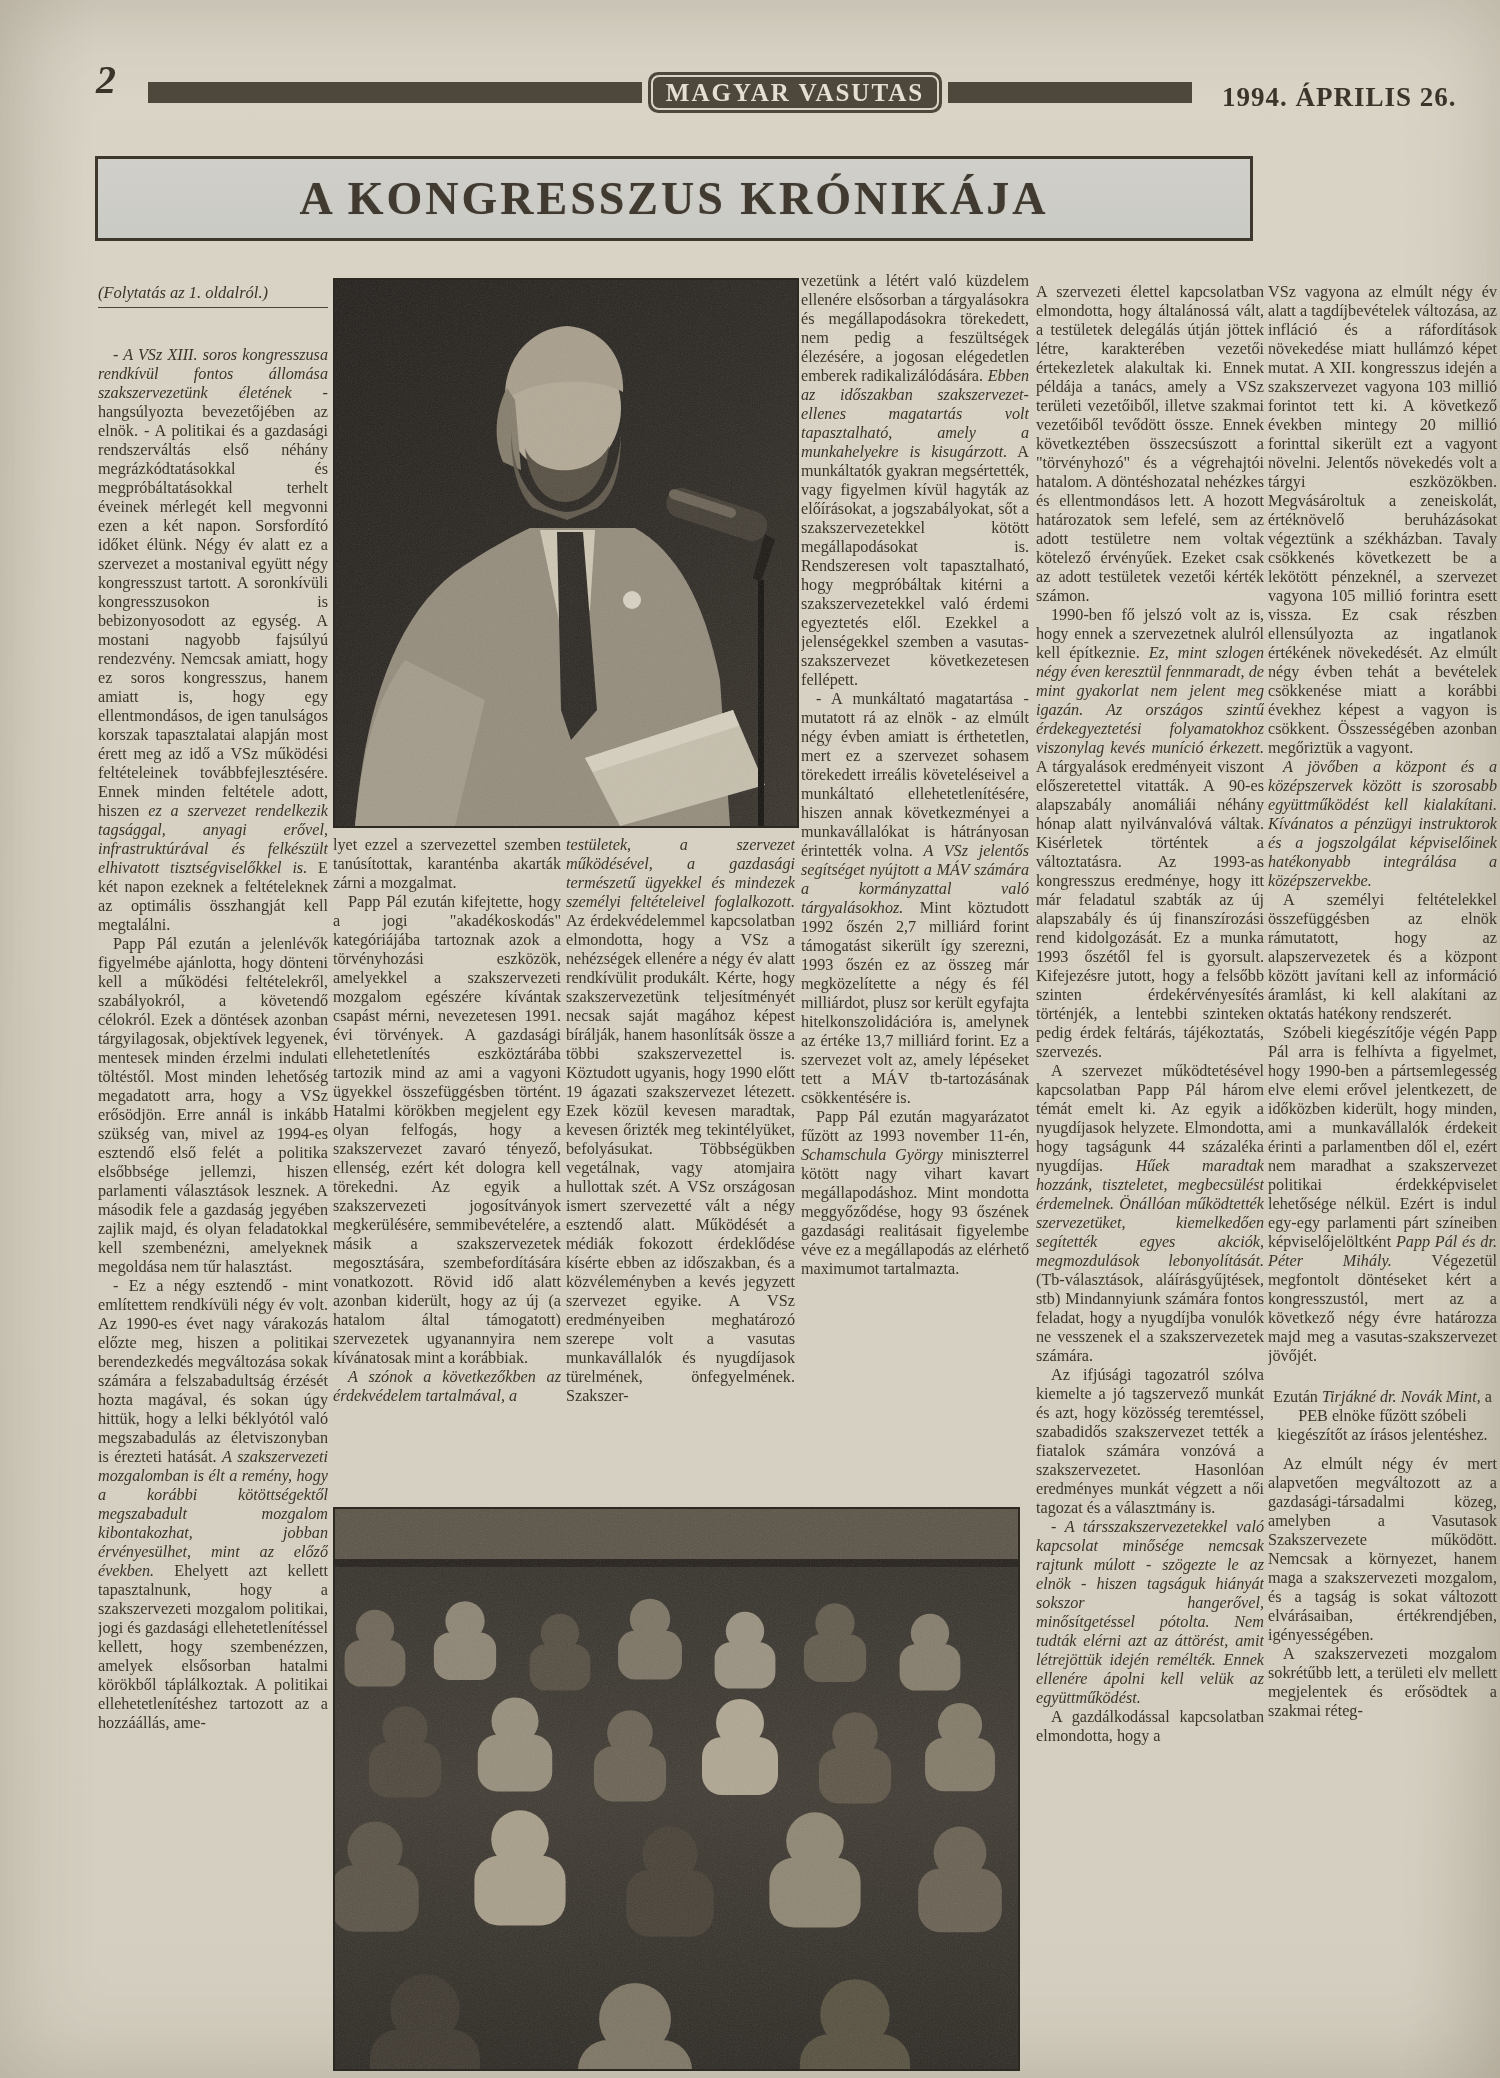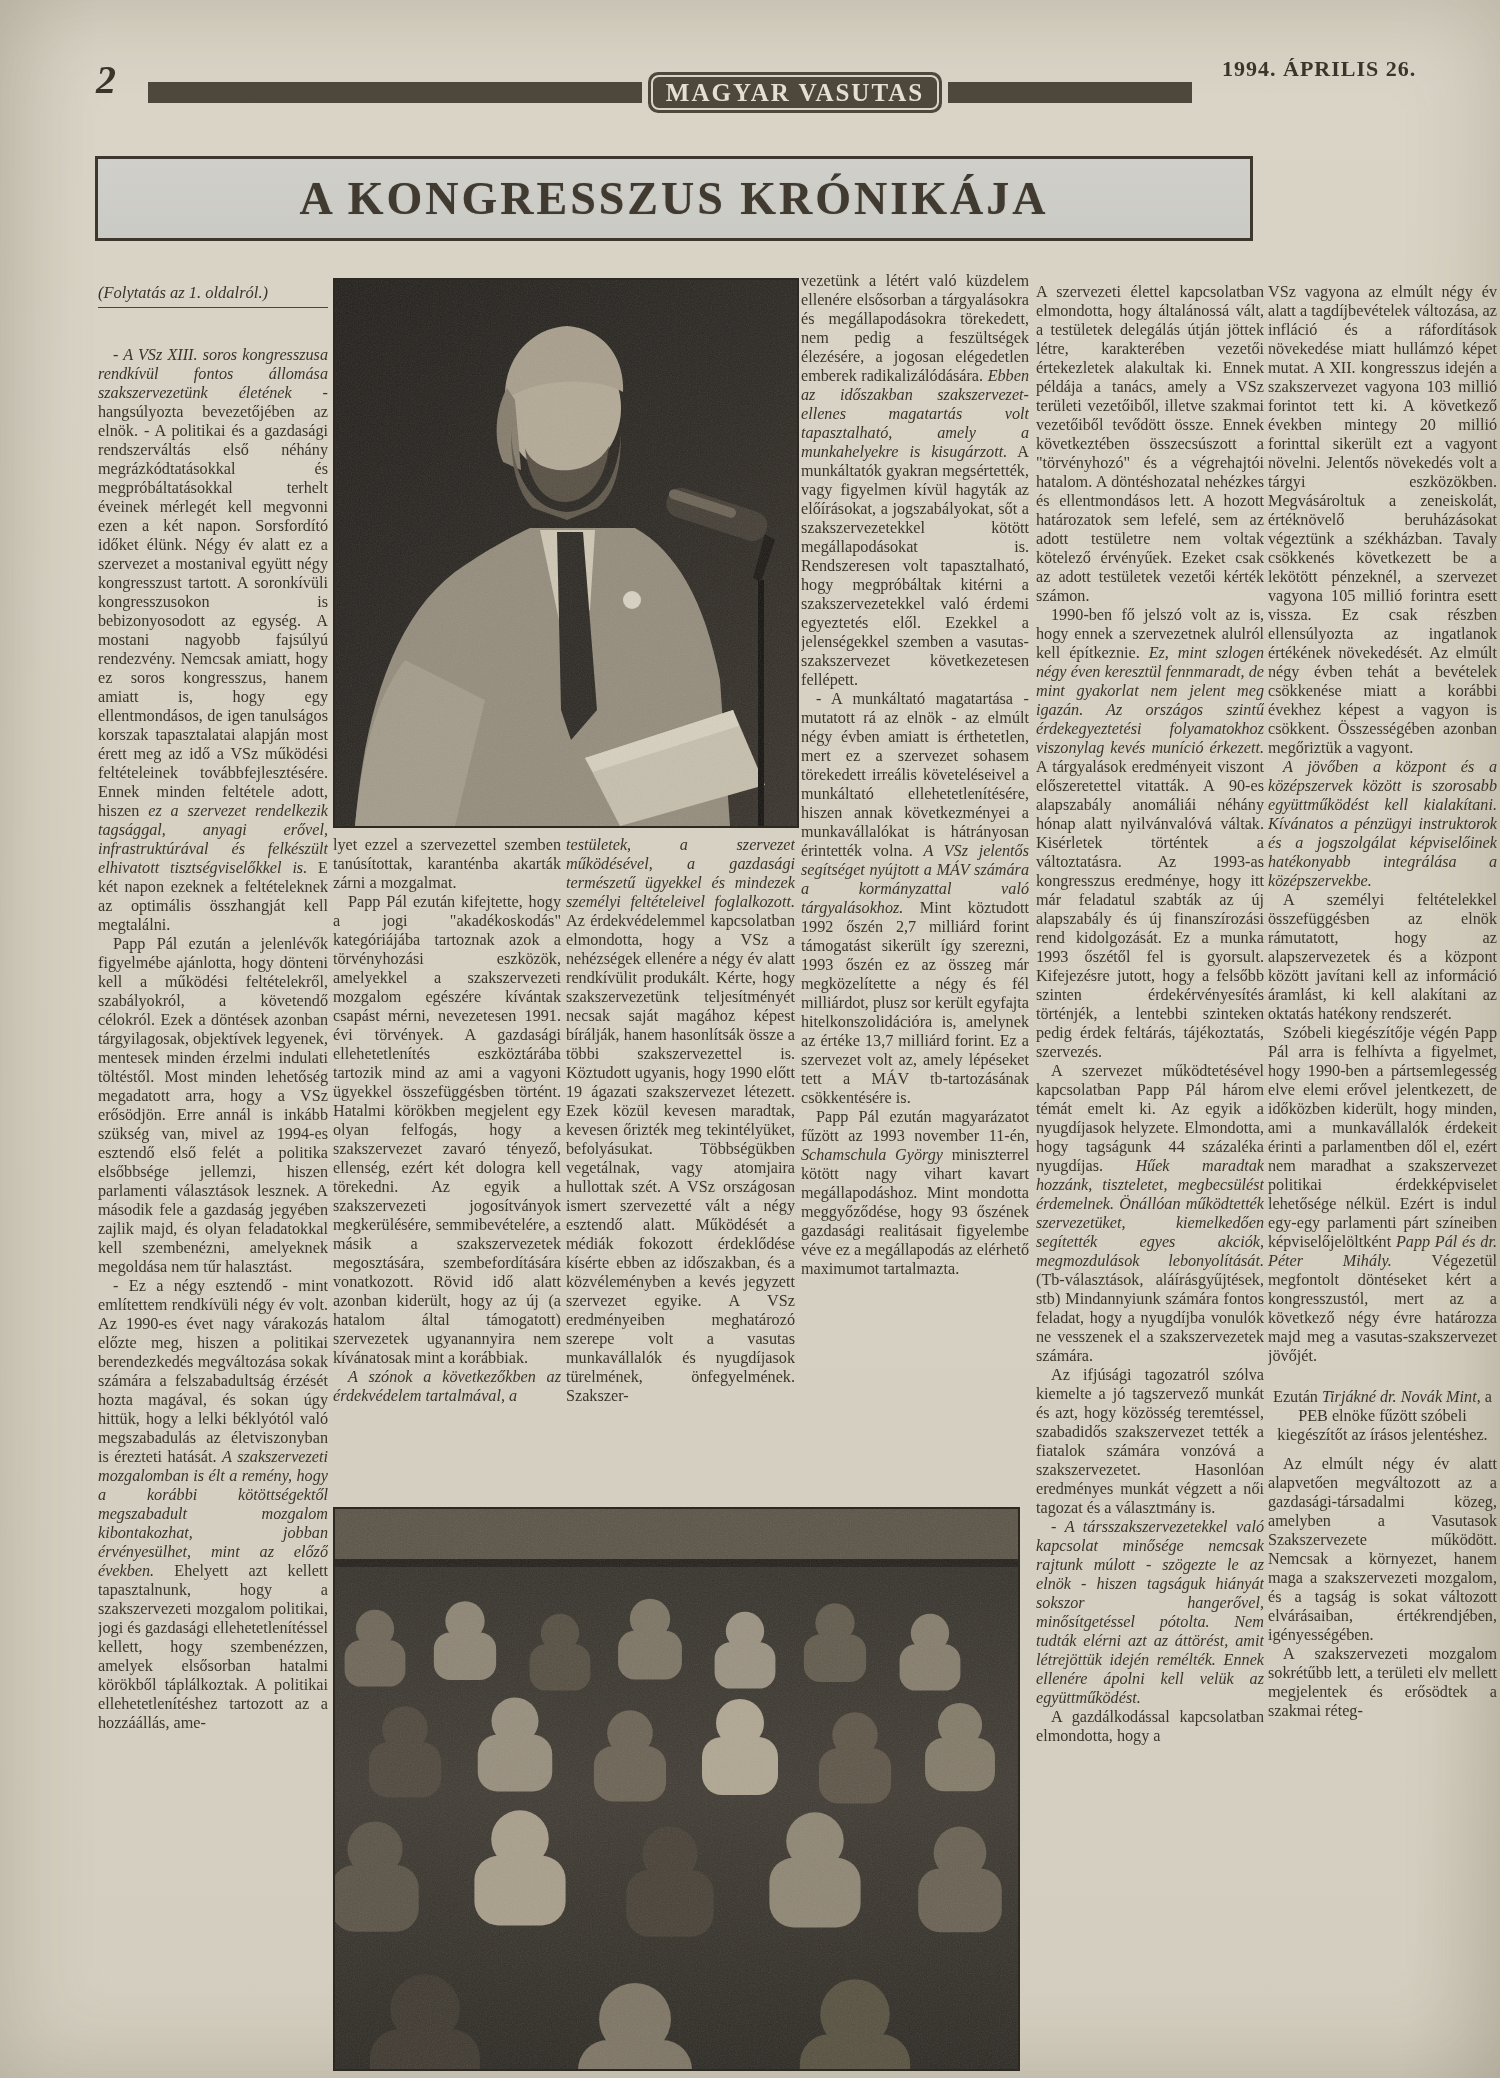--- a/index.html
+++ b/index.html
@@ -18,21 +18,21 @@
   .hbar.right{left:948px;width:244px;}
   .masthead{
     position:absolute;left:648px;top:72px;width:294px;height:41px;
     background:#4e473c;border-radius:10px;display:flex;align-items:center;justify-content:center;
   }
   .masthead .inner{
     position:absolute;inset:3px;border:2px solid #d9d4c6;border-radius:8px;
     display:flex;align-items:center;justify-content:center;
     color:#e4dfd2;font-weight:bold;font-size:25px;letter-spacing:2px;white-space:nowrap;
   }
-  .issuedate{position:absolute;left:1222px;top:56px;font-size:22px;font-weight:bold;letter-spacing:1px;}
+  .issuedate{position:absolute;left:1222px;top:82px;font-size:27px;font-weight:bold;letter-spacing:1px;}
   
   .headline-box{
     position:absolute;left:95px;top:156px;width:1152px;height:79px;
     background:linear-gradient(180deg,#d0cfc9,#cbcbc5);
     border:3px solid #3d372e;display:flex;align-items:center;justify-content:center;
   }
   .headline-box h1{
     margin:0;font-size:46px;font-weight:bold;letter-spacing:3px;color:#413a30;
     text-shadow:0 0 1px rgba(60,50,40,.4);white-space:nowrap;
   }
@@ -190,17 +190,17 @@
       <p><span>Az ifjúsági tagozatról szólva kiemelte a jó tagszervező munkát és azt, hogy közösség teremtéssel, szabadidős szakszervezet tették a fiatalok számára vonzóvá a szakszervezetet. Hasonlóan eredményes munkát végzett a női tagozat és a választmány is.</span></p>
       <p><span class="it">- A társszakszervezetekkel való kapcsolat minősége nemcsak rajtunk múlott - szögezte le az elnök - hiszen tagságuk hiányát sokszor hangerővel, minősítgetéssel pótolta. Nem tudták elérni azt az áttörést, amit létrejöttük idején remélték. Ennek ellenére ápolni kell velük az együttműködést.</span></p>
       <p><span>A gazdálkodással kapcsolatban elmondotta, hogy a</span></p>
     </div>
   <div class="col" id="col6">
       <p class="noindent"><span>VSz vagyona az elmúlt négy év alatt a tagdíjbevételek változása, az infláció és a ráfordítások növekedése miatt hullámzó képet mutat. A XII. kongresszus idején a szakszervezet vagyona 103 millió forintot tett ki. A következő években mintegy 20 millió forinttal sikerült ezt a vagyont növelni. Jelentős növekedés volt a tárgyi eszközökben. Megvásároltuk a zeneiskolát, értéknövelő beruházásokat végeztünk a székházban. Tavaly csökkenés következett be a lekötött pénzeknél, a szervezet vagyona 105 millió forintra esett vissza. Ez csak részben ellensúlyozta az ingatlanok értékének növekedését. Az elmúlt négy évben tehát a bevételek csökkenése miatt a korábbi évekhez képest a vagyon is csökkent. Összességében azonban megőriztük a vagyont.</span></p>
       <p><span class="it">A jövőben a központ és a középszervek között is szorosabb együttműködést kell kialakítani. Kívánatos a pénzügyi instruktorok és a jogszolgálat képviselőinek hatékonyabb integrálása a középszervekbe.</span></p>
       <p><span>A személyi feltételekkel összefüggésben az elnök rámutatott, hogy az alapszervezetek és a központ között javítani kell az információ áramlást, ki kell alakítani az oktatás hatékony rendszerét.</span></p>
       <p><span>Szóbeli kiegészítője végén Papp Pál arra is felhívta a figyelmet, hogy 1990-ben a pártsemlegesség elve elemi erővel jelentkezett, de időközben kiderült, hogy minden, ami a munkavállalók érdekeit érinti a parlamentben dől el, ezért nem maradhat a szakszervezet politikai érdekképviselet lehetősége nélkül. Ezért is indul egy-egy parlamenti párt színeiben képviselőjelöltként </span><span class="it">Papp Pál és dr. Péter Mihály.</span><span> Végezetül megfontolt döntéseket kért a kongresszustól, mert az a következő négy évre határozza majd meg a vasutas-szakszervezet jövőjét.</span></p>
       <p class="center"><span>Ezután </span><span class="it">Tirjákné dr. Novák Mint</span><span>, a PEB elnöke fűzött szóbeli kiegészítőt az írásos jelentéshez.</span></p>
-      <p class="gap"><span>Az elmúlt négy év alatt alapvetően megváltozott az a gazdasági-társadalmi közeg, amelyben a Vasutasok Szakszervezete működött. Nemcsak a környezet, hanem maga a szakszervezeti mozgalom, és a tagság is sokat változott elvárásaiban, értékrendjében, igényességében.</span></p>
+      <p class="gap"><span>Az elmúlt négy év mert alapvetően megváltozott az a gazdasági-társadalmi közeg, amelyben a Vasutasok Szakszervezete működött. Nemcsak a környezet, hanem maga a szakszervezeti mozgalom, és a tagság is sokat változott elvárásaiban, értékrendjében, igényességében.</span></p>
       <p><span>A szakszervezeti mozgalom sokrétűbb lett, a területi elv mellett megjelentek és erősödtek a szakmai réteg-</span></p>
     </div>
 
 </div>
 
 </body></html>

